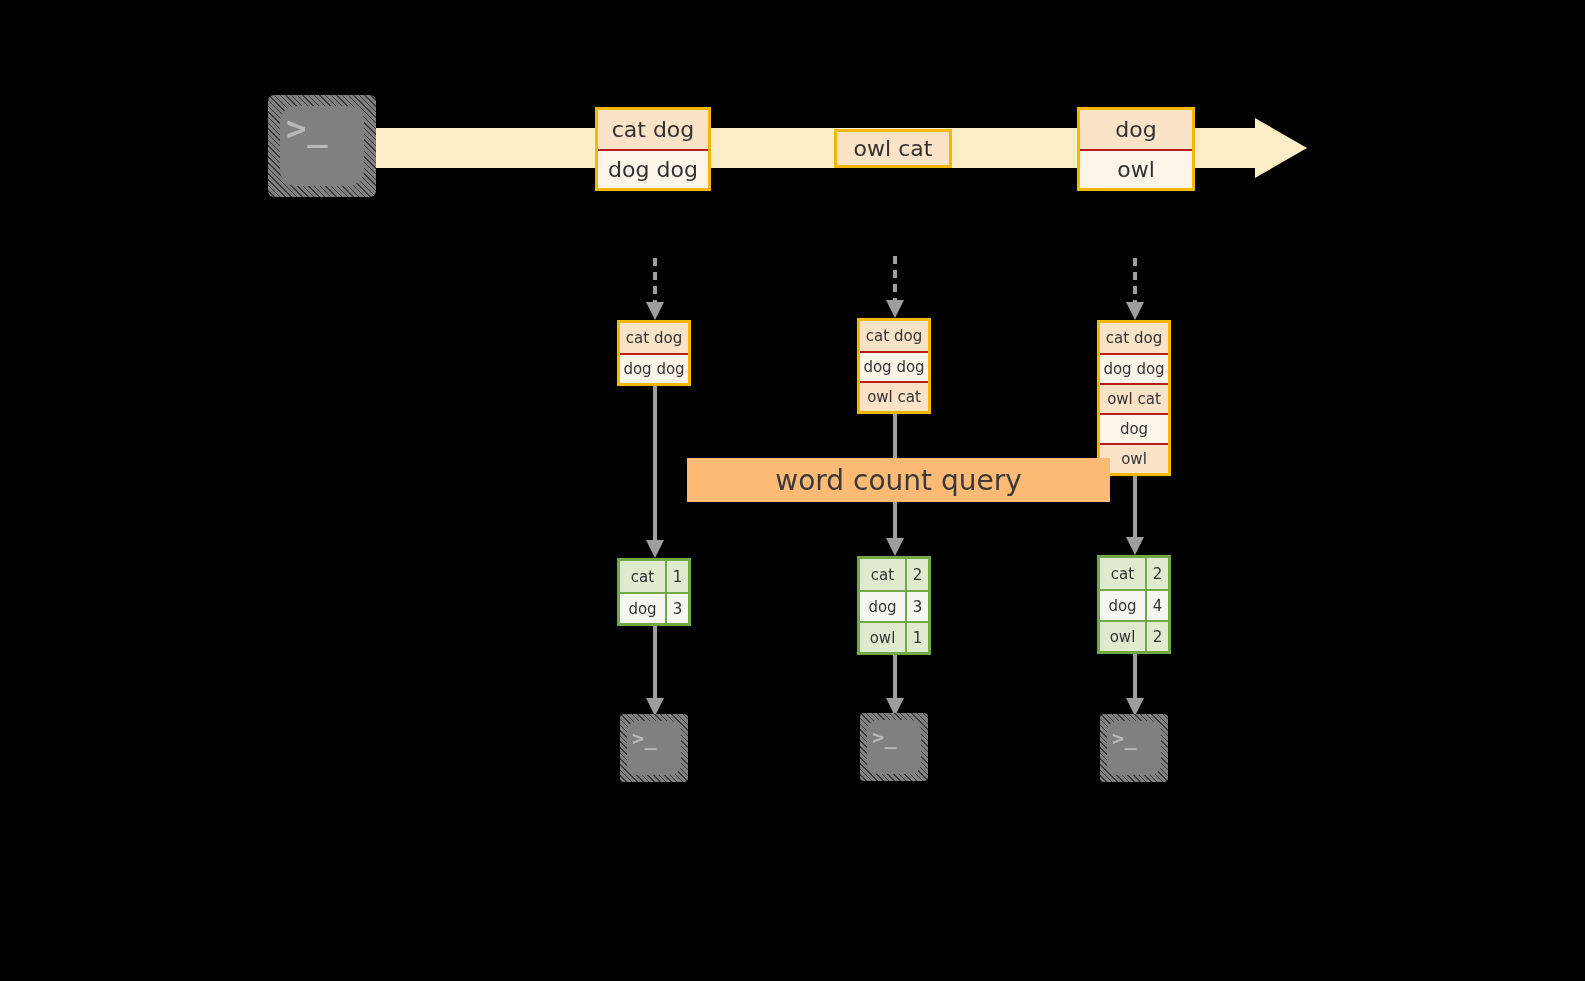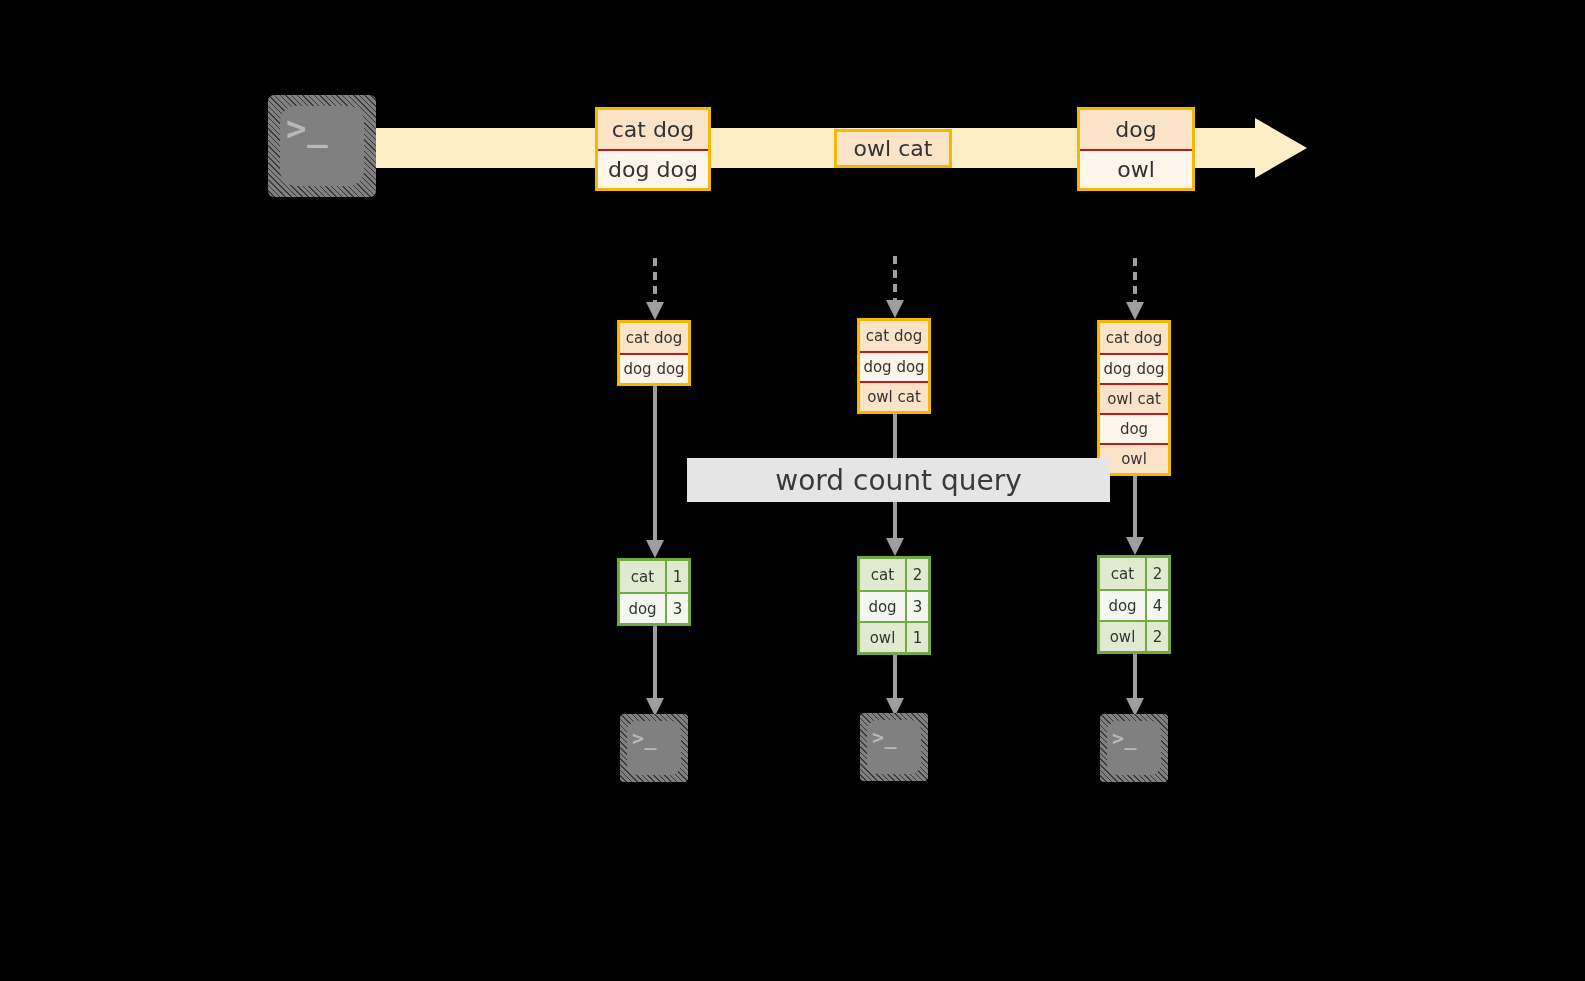--- a/index.html
+++ b/index.html
@@ -153,21 +153,21 @@
     border-left: 9px solid transparent;
     border-right: 9px solid transparent;
     border-top: 18px solid #9e9e9e;
   }
 
   
   .banner {
     position: absolute;
     left: 687px; top: 458px;
     width: 423px; height: 44px;
-    background: #e5e5e5;
+    background: #fdba74;
     display: flex;
     align-items: center;
     justify-content: center;
   }
   .banner span {
     font-size: 28px;
     color: #3a3a3a;
     white-space: nowrap;
   }
 </style>

